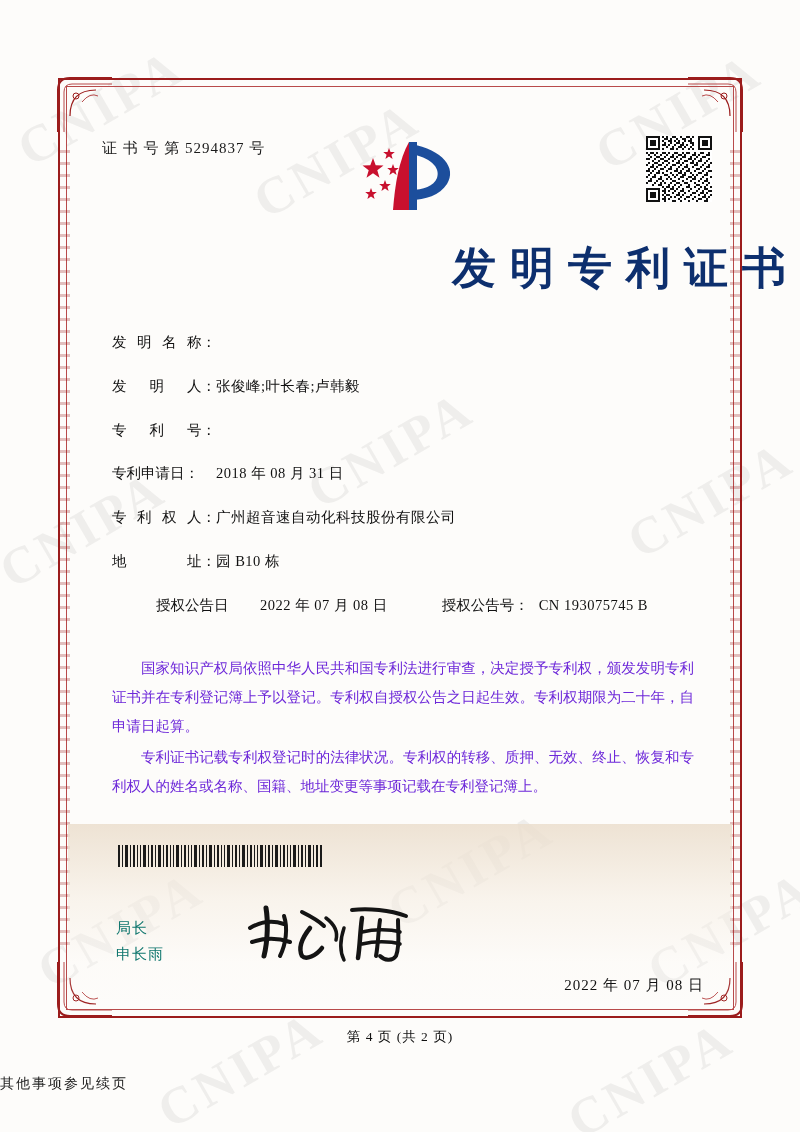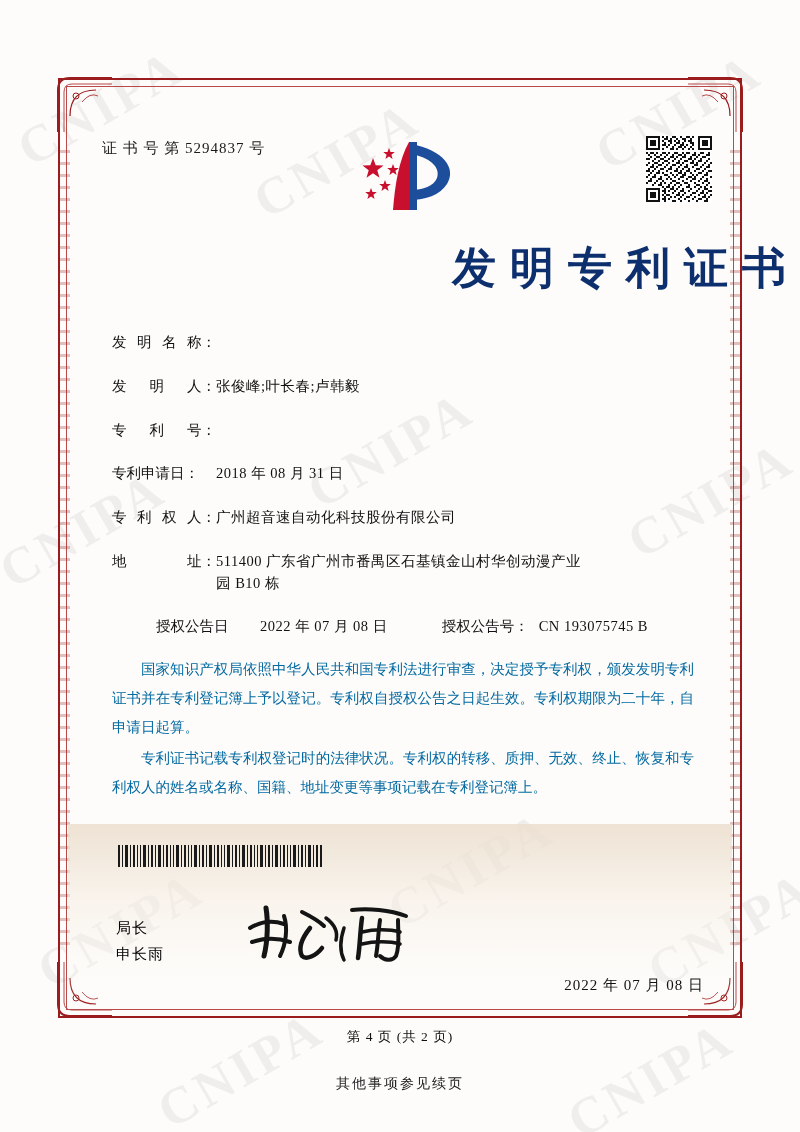--- a/index.html
+++ b/index.html
@@ -165,24 +165,24 @@
     white-space: nowrap;
     letter-spacing: .5px;
   }
 
   
   #body-text {
     position: absolute;
     left: 112px;
     top: 655px;
     width: 582px;
-    font-family: Liberation Sans, sans-serif;
+    font-family: Liberation Mono, monospace;
     font-size: 14.5px;
     line-height: 2;
-    color: #0369a1;
+    color: #6d28d9;
     text-align: justify;
   }
   #body-text p {
     margin: 0 0 2px 0;
     text-indent: 2em;
   }
 
   
   #lower-panel {
     position: absolute;
@@ -206,21 +206,21 @@
   }
   #barcode svg { display: block; }
 
   #signature-block {
     position: absolute;
     left: 116px;
     top: 915px;
     font-family: "Liberation Serif","DejaVu Serif",serif;
     font-size: 15px;
     line-height: 1.75;
-    color: #000000;
+    color: #0f766e;
     letter-spacing: 1px;
   }
   #handwriting {
     position: absolute;
     left: 240px;
     top: 898px;
     width: 190px;
     height: 66px;
   }
   #handwriting svg { display:block; }
@@ -242,21 +242,21 @@
     text-align: center;
     font-family: "Liberation Serif","DejaVu Serif",serif;
     font-size: 13.5px;
     color: #111;
     letter-spacing: 1px;
   }
   #footer-note {
     position: absolute;
     left: 0; right: 0;
     top: 1075px;
-    text-align: center;
+    text-align: left;
     font-family: "Liberation Serif","DejaVu Serif",serif;
     font-size: 14px;
     color: #222;
     letter-spacing: 2px;
   }
 </style>
 </head>
 <body>
 
 <div id="page">
@@ -665,21 +665,20 @@
       <div class="val">广州超音速自动化科技股份有限公司</div>
     </div>
 
     <div class="row">
       <div class="lbl spread">
         <span>地</span>
           <span style="letter-spacing:0">&nbsp;</span>
           <span>址：</span>
       </div>
       <div class="val">
-        <span class="sub">511400 广东省广州市番禺区石基镇金山村华创动漫产业</span>
         <span class="sub">园 B10 栋</span>
       </div>
     </div>
 
     <div class="row dual">
       <div class="lbl">授权公告日</div>
       <div class="val-inline">2022 年 07 月 08 日</div>
       <div class="lbl2">授权公告号：</div>
       <div class="val2">CN 193075745 B</div>
     </div>

